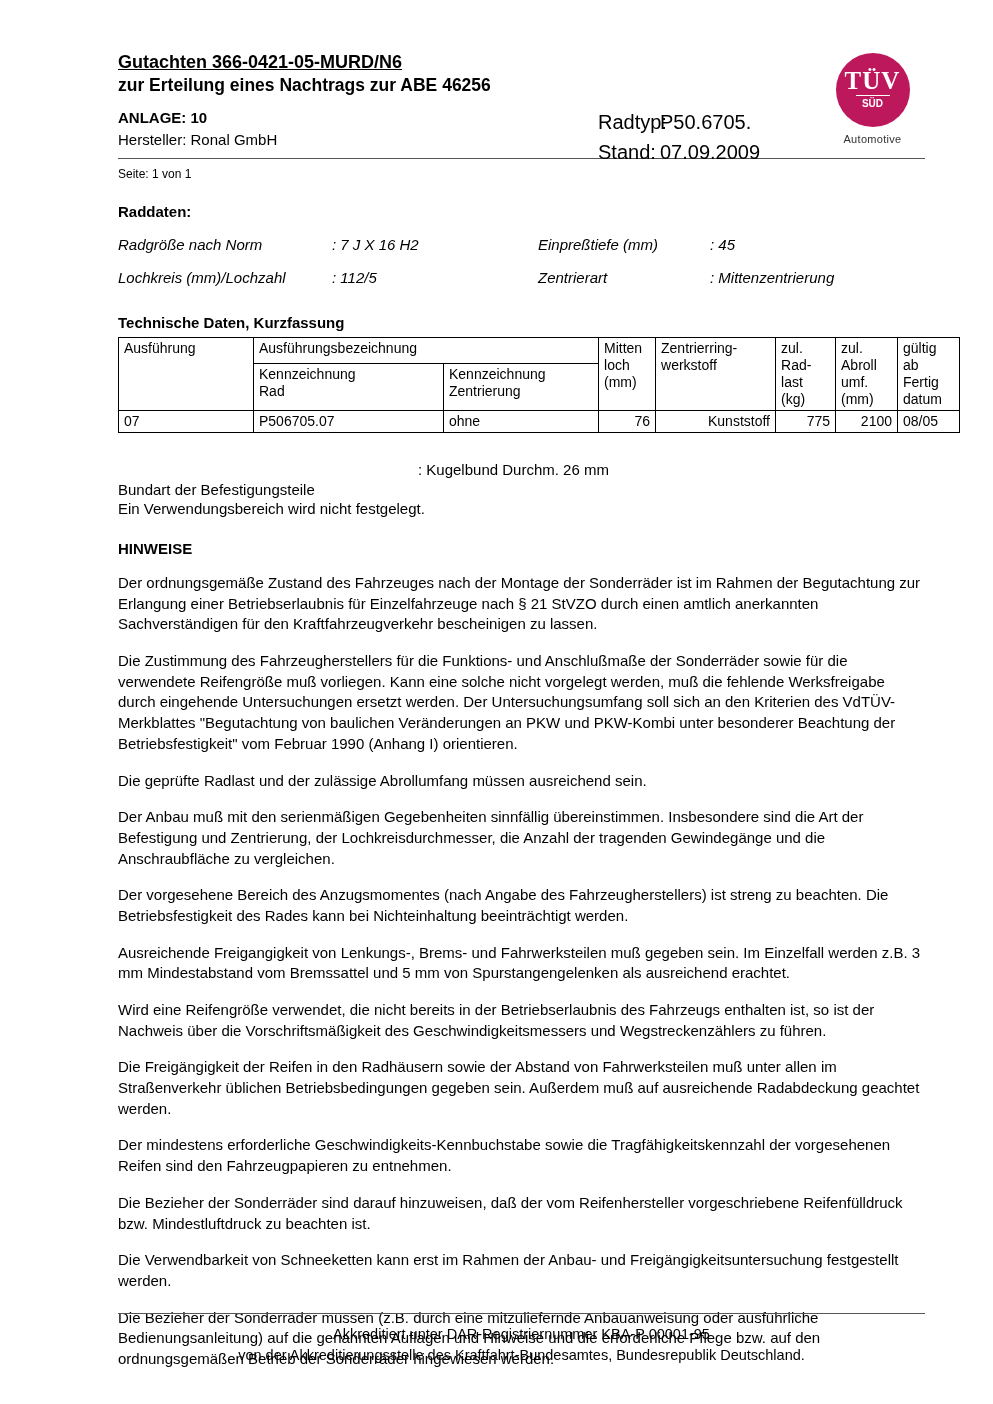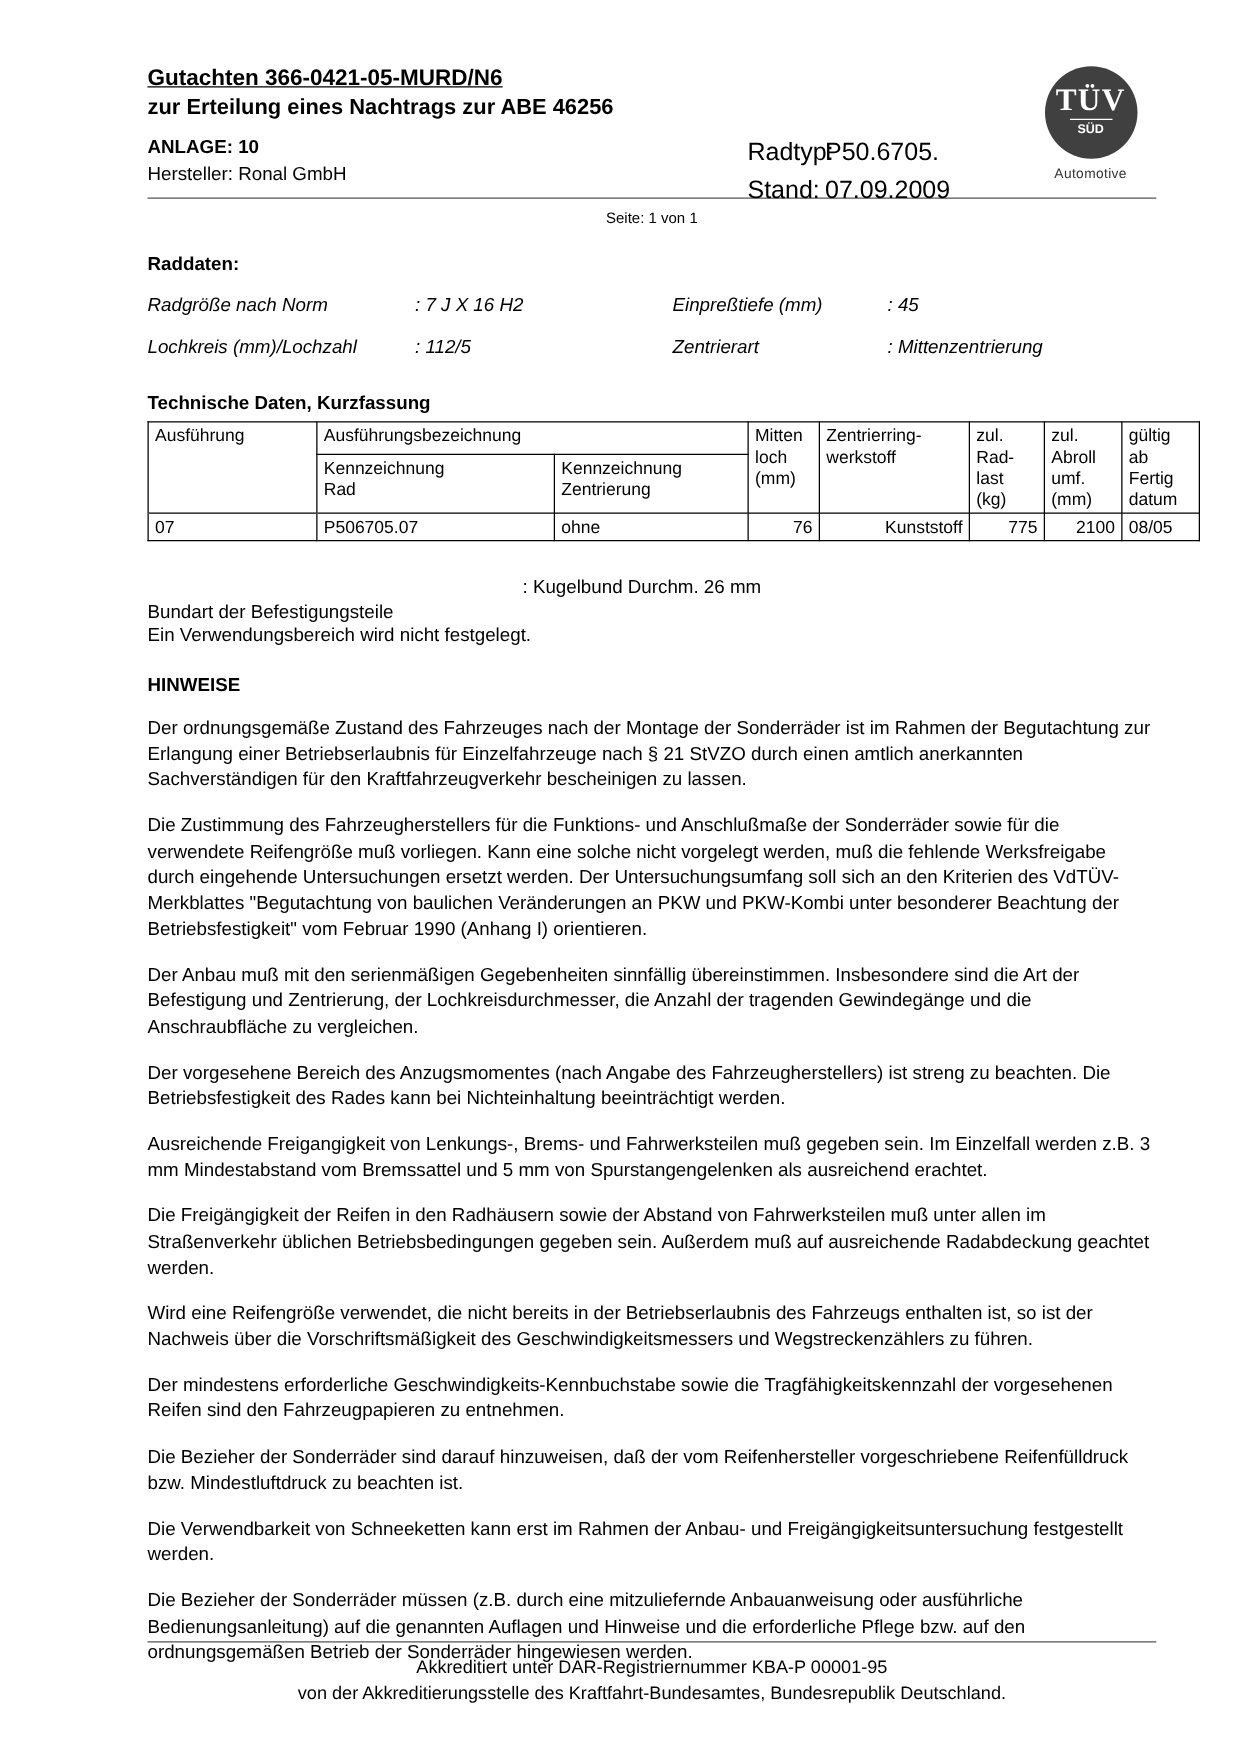--- a/index.html
+++ b/index.html
@@ -75,21 +75,21 @@
     position: absolute;
     right: 0;
     top: 8px;
     width: 105px;
     text-align: center;
   }
   .logo-circle {
     width: 74px;
     height: 74px;
     border-radius: 50%;
-    background: #404040;
+    background: #be185d;
     margin: 0 auto;
     position: relative;
     color: #ffffff;
   }
   .logo-tuv {
     position: absolute;
     left: 0; right: 0;
     top: 14px;
     font-size: 25px;
     font-weight: bold;
@@ -112,21 +112,21 @@
     color: #333333;
     margin-top: 6px;
     letter-spacing: .3px;
   }
   .hrule {
     border: none;
     border-top: 1px solid #555555;
     margin: 6px 0 0 0;
   }
   .page-num {
-    text-align: center;
+    text-align: left;
     font-size: 12px;
     margin-top: 8px;
   }
   
   h2.section {
     font-size: 15px;
     font-weight: bold;
     margin: 22px 0 0 0;
   }
   .data-grid {
@@ -341,25 +341,26 @@
       <span class="bund-label">Bundart der Befestigungsteile</span>
       <span class="bund-val">: Kugelbund Durchm. 26 mm</span>
     </div>
     <p class="para tight">Ein Verwendungsbereich wird nicht festgelegt.</p>
   </div>
 
   <div class="hinweise">HINWEISE</div>
 
   <p class="para">Der ordnungsgemäße Zustand des Fahrzeuges nach der Montage der Sonderräder ist im Rahmen der Begutachtung zur Erlangung einer Betriebserlaubnis für Einzelfahrzeuge nach § 21 StVZO durch einen amtlich anerkannten Sachverständigen für den Kraftfahrzeugverkehr bescheinigen zu lassen.</p>
   <p class="para">Die Zustimmung des Fahrzeugherstellers für die Funktions- und Anschlußmaße der Sonderräder sowie für die verwendete Reifengröße muß vorliegen. Kann eine solche nicht vorgelegt werden, muß die fehlende Werksfreigabe durch eingehende Untersuchungen ersetzt werden. Der Untersuchungsumfang soll sich an den Kriterien des VdTÜV-Merkblattes "Begutachtung von baulichen Veränderungen an PKW und PKW-Kombi unter besonderer Beachtung der Betriebsfestigkeit" vom Februar 1990 (Anhang I) orientieren.</p>
+  <p class="para">Die geprüfte Radlast und der zulässige Abrollumfang müssen ausreichend sein.</p>
   <p class="para">Der Anbau muß mit den serienmäßigen Gegebenheiten sinnfällig übereinstimmen. Insbesondere sind die Art der Befestigung und Zentrierung, der Lochkreisdurchmesser, die Anzahl der tragenden Gewindegänge und die Anschraubfläche zu vergleichen.</p>
   <p class="para">Der vorgesehene Bereich des Anzugsmomentes (nach Angabe des Fahrzeugherstellers) ist streng zu beachten. Die Betriebsfestigkeit des Rades kann bei Nichteinhaltung beeinträchtigt werden.</p>
   <p class="para">Ausreichende Freigangigkeit von Lenkungs-, Brems- und Fahrwerksteilen muß gegeben sein. Im Einzelfall werden z.B. 3 mm Mindestabstand vom Bremssattel und 5 mm von Spurstangengelenken als ausreichend erachtet.</p>
+  <p class="para">Wird eine Reifengröße verwendet, die nicht bereits in der Betriebserlaubnis des Fahrzeugs enthalten ist, so ist der Nachweis über die Vorschriftsmäßigkeit des Geschwindigkeitsmessers und Wegstreckenzählers zu führen.</p>
   <p class="para">Die Freigängigkeit der Reifen in den Radhäusern sowie der Abstand von Fahrwerksteilen muß unter allen im Straßenverkehr üblichen Betriebsbedingungen gegeben sein. Außerdem muß auf ausreichende Radabdeckung geachtet werden.</p>
-  <p class="para">Wird eine Reifengröße verwendet, die nicht bereits in der Betriebserlaubnis des Fahrzeugs enthalten ist, so ist der Nachweis über die Vorschriftsmäßigkeit des Geschwindigkeitsmessers und Wegstreckenzählers zu führen.</p>
   <p class="para">Der mindestens erforderliche Geschwindigkeits-Kennbuchstabe sowie die Tragfähigkeitskennzahl der vorgesehenen Reifen sind den Fahrzeugpapieren zu entnehmen.</p>
   <p class="para">Die Bezieher der Sonderräder sind darauf hinzuweisen, daß der vom Reifenhersteller vorgeschriebene Reifenfülldruck bzw. Mindestluftdruck zu beachten ist.</p>
   <p class="para">Die Verwendbarkeit von Schneeketten kann erst im Rahmen der Anbau- und Freigängigkeitsuntersuchung festgestellt werden.</p>
   <p class="para">Die Bezieher der Sonderräder müssen (z.B. durch eine mitzuliefernde Anbauanweisung oder ausführliche Bedienungsanleitung) auf die genannten Auflagen und Hinweise und die erforderliche Pflege bzw. auf den ordnungsgemäßen Betrieb der Sonderräder hingewiesen werden.</p>
 
   <div class="footer">
     <hr>
     <div class="footer-text">Akkreditiert unter DAR-Registriernummer KBA-P 00001-95</div>
     <div class="footer-text">von der Akkreditierungsstelle des Kraftfahrt-Bundesamtes, Bundesrepublik Deutschland.</div>
   </div>

